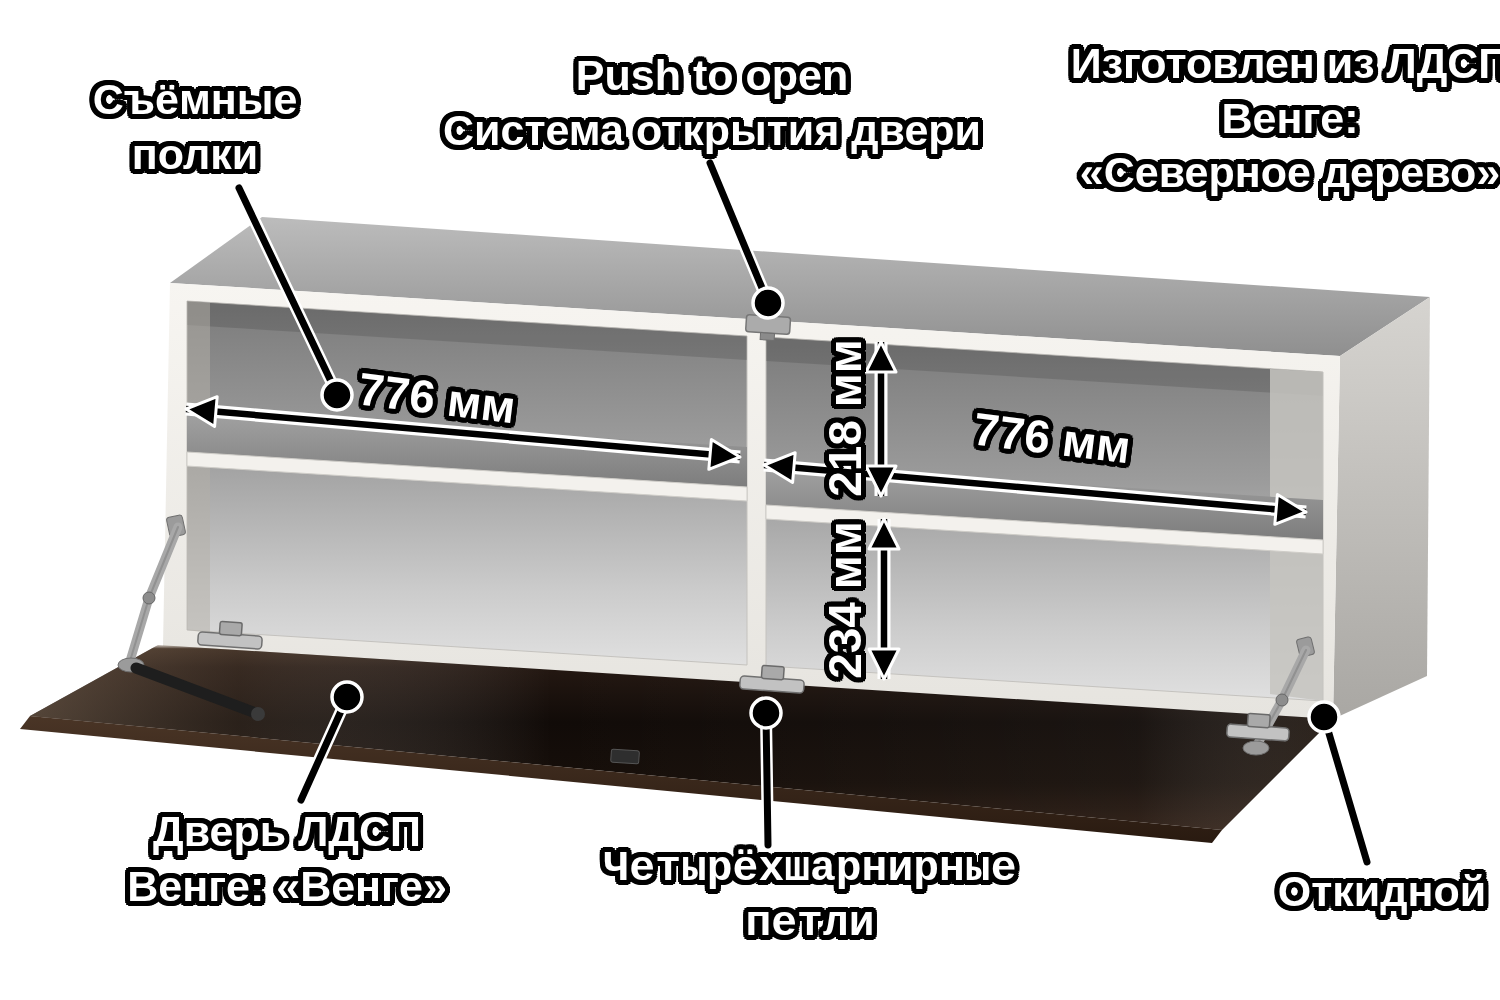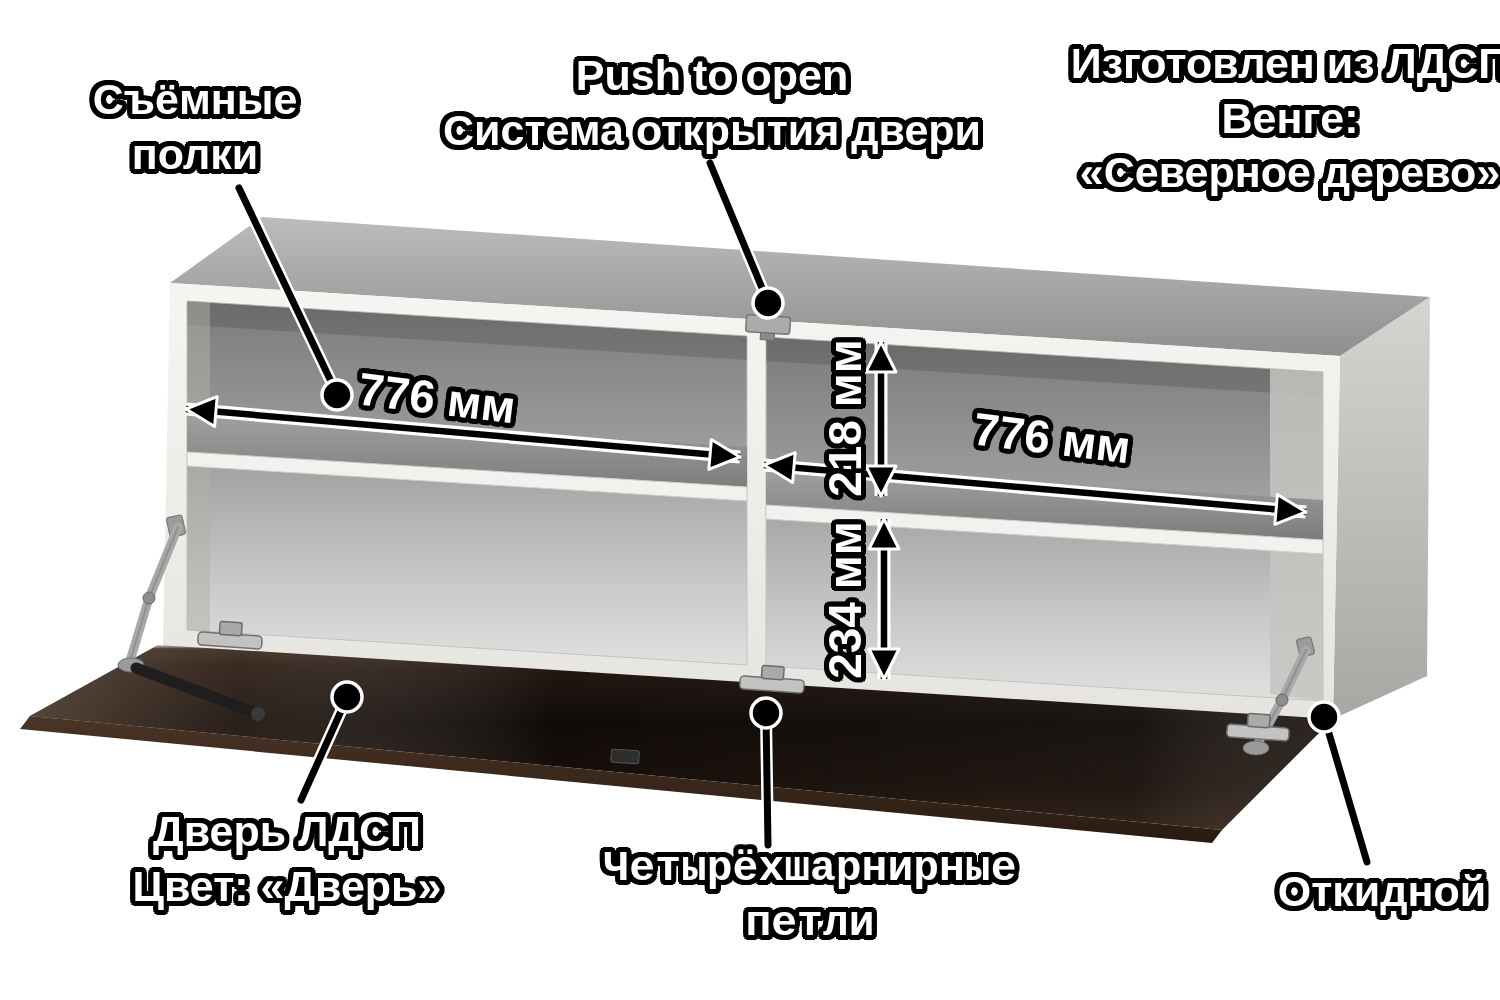--- a/index.html
+++ b/index.html
@@ -205,21 +205,21 @@
   </div>
 
   <div class="olabel" style="left:1262px;top:36px;margin-left:28px;">
     <span>Изготовлен из ЛДСП</span>
     <span>Венге:</span>
     <span>«Северное дерево»</span>
   </div>
 
   <div class="olabel" style="left:287px;top:804px;">
     <span>Дверь ЛДСП</span>
-    <span>Цвет: «Дверь»</span>
+    <span>Венге: «Венге»</span>
   </div>
 
   <div class="olabel" style="left:810px;top:842px;font-family:Liberation Mono, monospace;">
     <span>Четырёхшарнирные</span>
     <span>петли</span>
   </div>
 
   <div class="olabel" style="left:1374px;top:864px;margin-left:8px;">
     <span>Откидной</span>
   </div>

